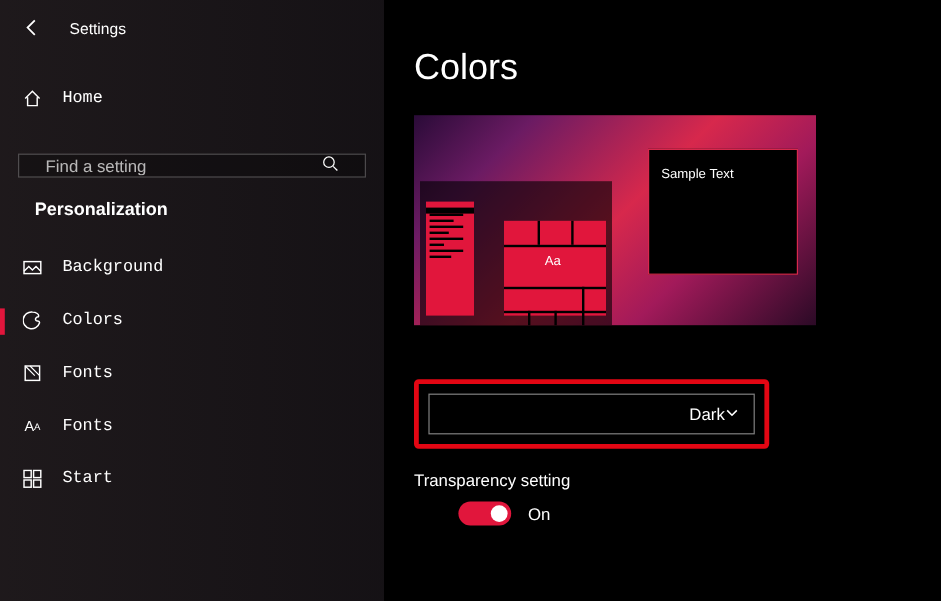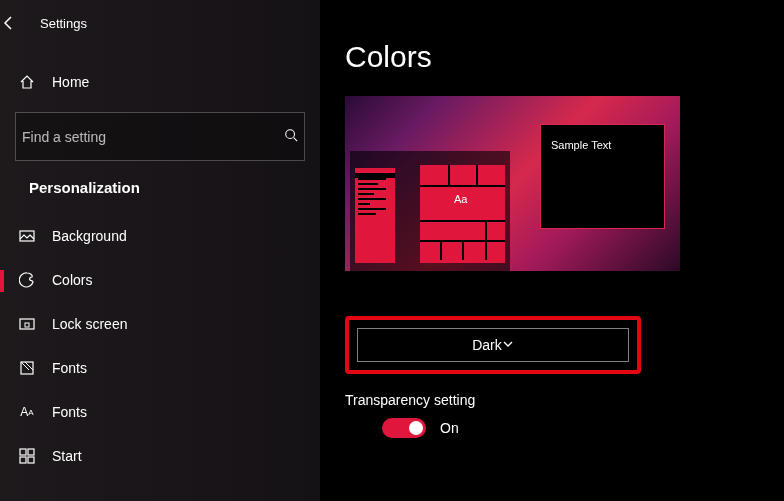--- a/index.html
+++ b/index.html
@@ -15,21 +15,21 @@
     .sidebar {
       width: 320px;
       height: 100%;
       background: linear-gradient(to right, rgba(60,50,55,0.5), rgba(30,25,30,0.7));
       padding-top: 14px;
       position: relative;
     }
     .header-row {
       display: flex;
       align-items: center;
-      padding-left: 0;
+      padding-left: 18px;
       margin-bottom: 28px;
       gap: 22px;
     }
     .back-btn {
       width: 18px;
       height: 18px;
       display: flex;
       align-items: center;
       justify-content: center;
       cursor: pointer;
@@ -42,29 +42,29 @@
       gap: 16px;
       cursor: pointer;
     }
     .side-row .icon {
       width: 18px;
       height: 18px;
       display: flex;
       align-items: center;
       justify-content: center;
     }
-    .side-row span.label { font-size: 14px; }
+    .side-row span.label { font-size: 14px; font-family: Liberation Mono, monospace; }
     .search-box {
-      margin: 8px 15px 18px 15px;
-      height: 49px;
+      margin: 24px 15px 18px 15px;
+      height: 20px;
       border: 1px solid rgba(255,255,255,0.25);
       background: rgba(0,0,0,0.25);
       display: flex;
       align-items: center;
-      padding: 0 6px;
+      padding: 0 22px;
     }
     .search-input {
       flex: 1;
       background: transparent;
       border: none;
       color: #fff;
       font-size: 14px;
       outline: none;
     }
     .search-input::placeholder { color: rgba(255,255,255,0.7); }
@@ -112,21 +112,21 @@
       background: #e1163c;
       display: flex;
       flex-direction: column;
     }
     .preview-left::before {
       content:''; display:block; height:5px; background:#000; margin-top:5px;
     }
     .preview-tiles {
       position: absolute;
       left: 75px; bottom: 8px;
-      width: 85px; height: 98px;
+      width: 85px; height: 79px;
       background: #e1163c;
     }
     .tile-text {
       position: absolute;
       top: 28px; left: 34px;
       font-size: 11px;
     }
     .preview-window {
       position: absolute;
       right: 15px; top: 28px;
@@ -147,21 +147,21 @@
       width: 296px;
       margin-bottom: 18px;
     }
     .dropdown {
       width: 100%;
       height: 34px;
       border: 1px solid rgba(255,255,255,0.5);
       background: #000;
       display: flex;
       align-items: center;
-      justify-content: center;
+      justify-content: flex-end;
       padding: 0 12px;
       cursor: pointer;
     }
     .dropdown span { font-size: 14px; }
     .toggle-row {
       display: flex;
       align-items: center;
       gap: 14px;
       margin-top: 8px;
       padding-left: 37px;
@@ -236,29 +236,20 @@
   <div class="side-row" style="position:relative;">
     <div class="active-indicator" style="top:12px;"></div>
     <span class="icon">
       <svg width="16" height="16" viewBox="0 0 16 16">
           <path d="M8 1 A7 7 0 1 0 14 10 C14 8 12 9 11 8 C10 7 11 5 13 5 C14 3 11 1 8 1 Z" stroke="#fff" stroke-width="1.2" fill="none"></path>
         </svg>
     </span>
     <span class="label">Colors</span>
   </div>
 
-  <div class="side-row">
-    <span class="icon">
-      <svg width="16" height="16" viewBox="0 0 16 16">
-          <rect x="1" y="3" width="14" height="10" stroke="#fff" stroke-width="1.2" fill="none"></rect>
-          <rect x="6" y="7" width="4" height="4" stroke="#fff" stroke-width="1" fill="none"></rect>
-        </svg>
-    </span>
-    <span class="label">Lock screen</span>
-  </div>
 
   <div class="side-row">
     <span class="icon">
       <svg width="16" height="16" viewBox="0 0 16 16">
           <rect x="2" y="2" width="12" height="12" stroke="#fff" stroke-width="1.2" fill="none"></rect>
           <path d="M2 2 L 10 10 M6 2 L14 10" stroke="#fff" stroke-width="1"></path>
         </svg>
     </span>
     <span class="label">Fonts</span>
   </div>

